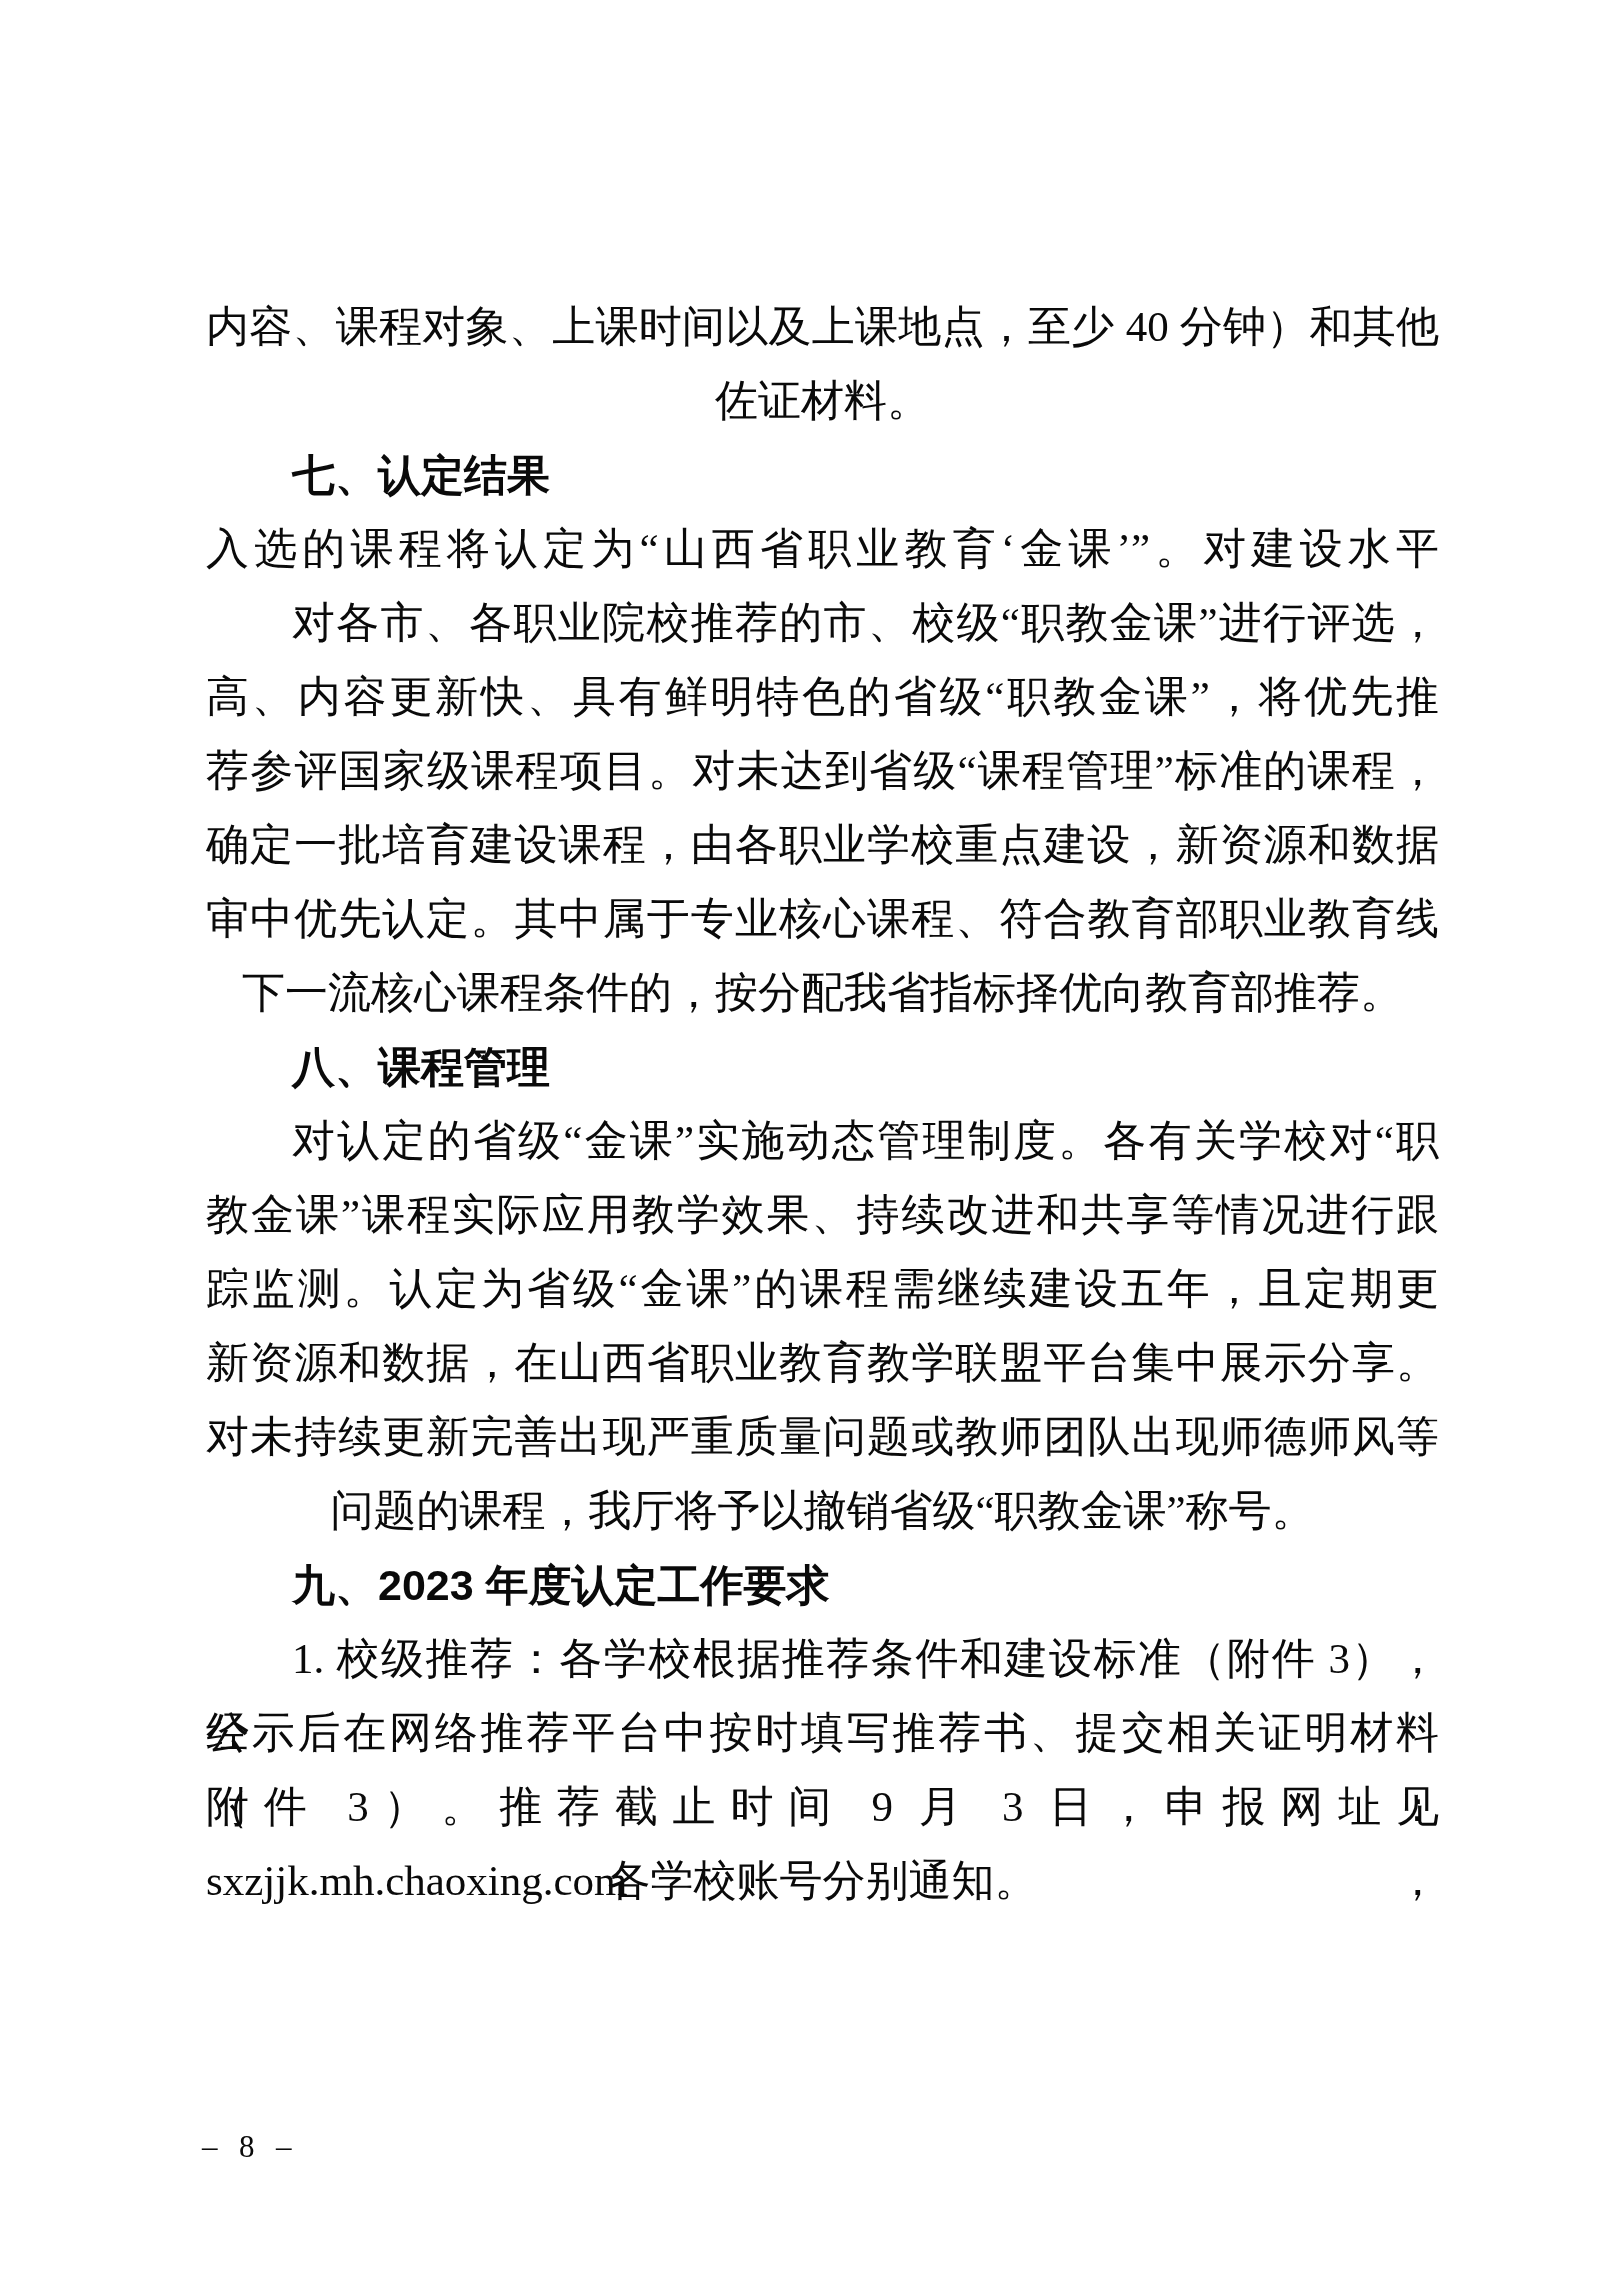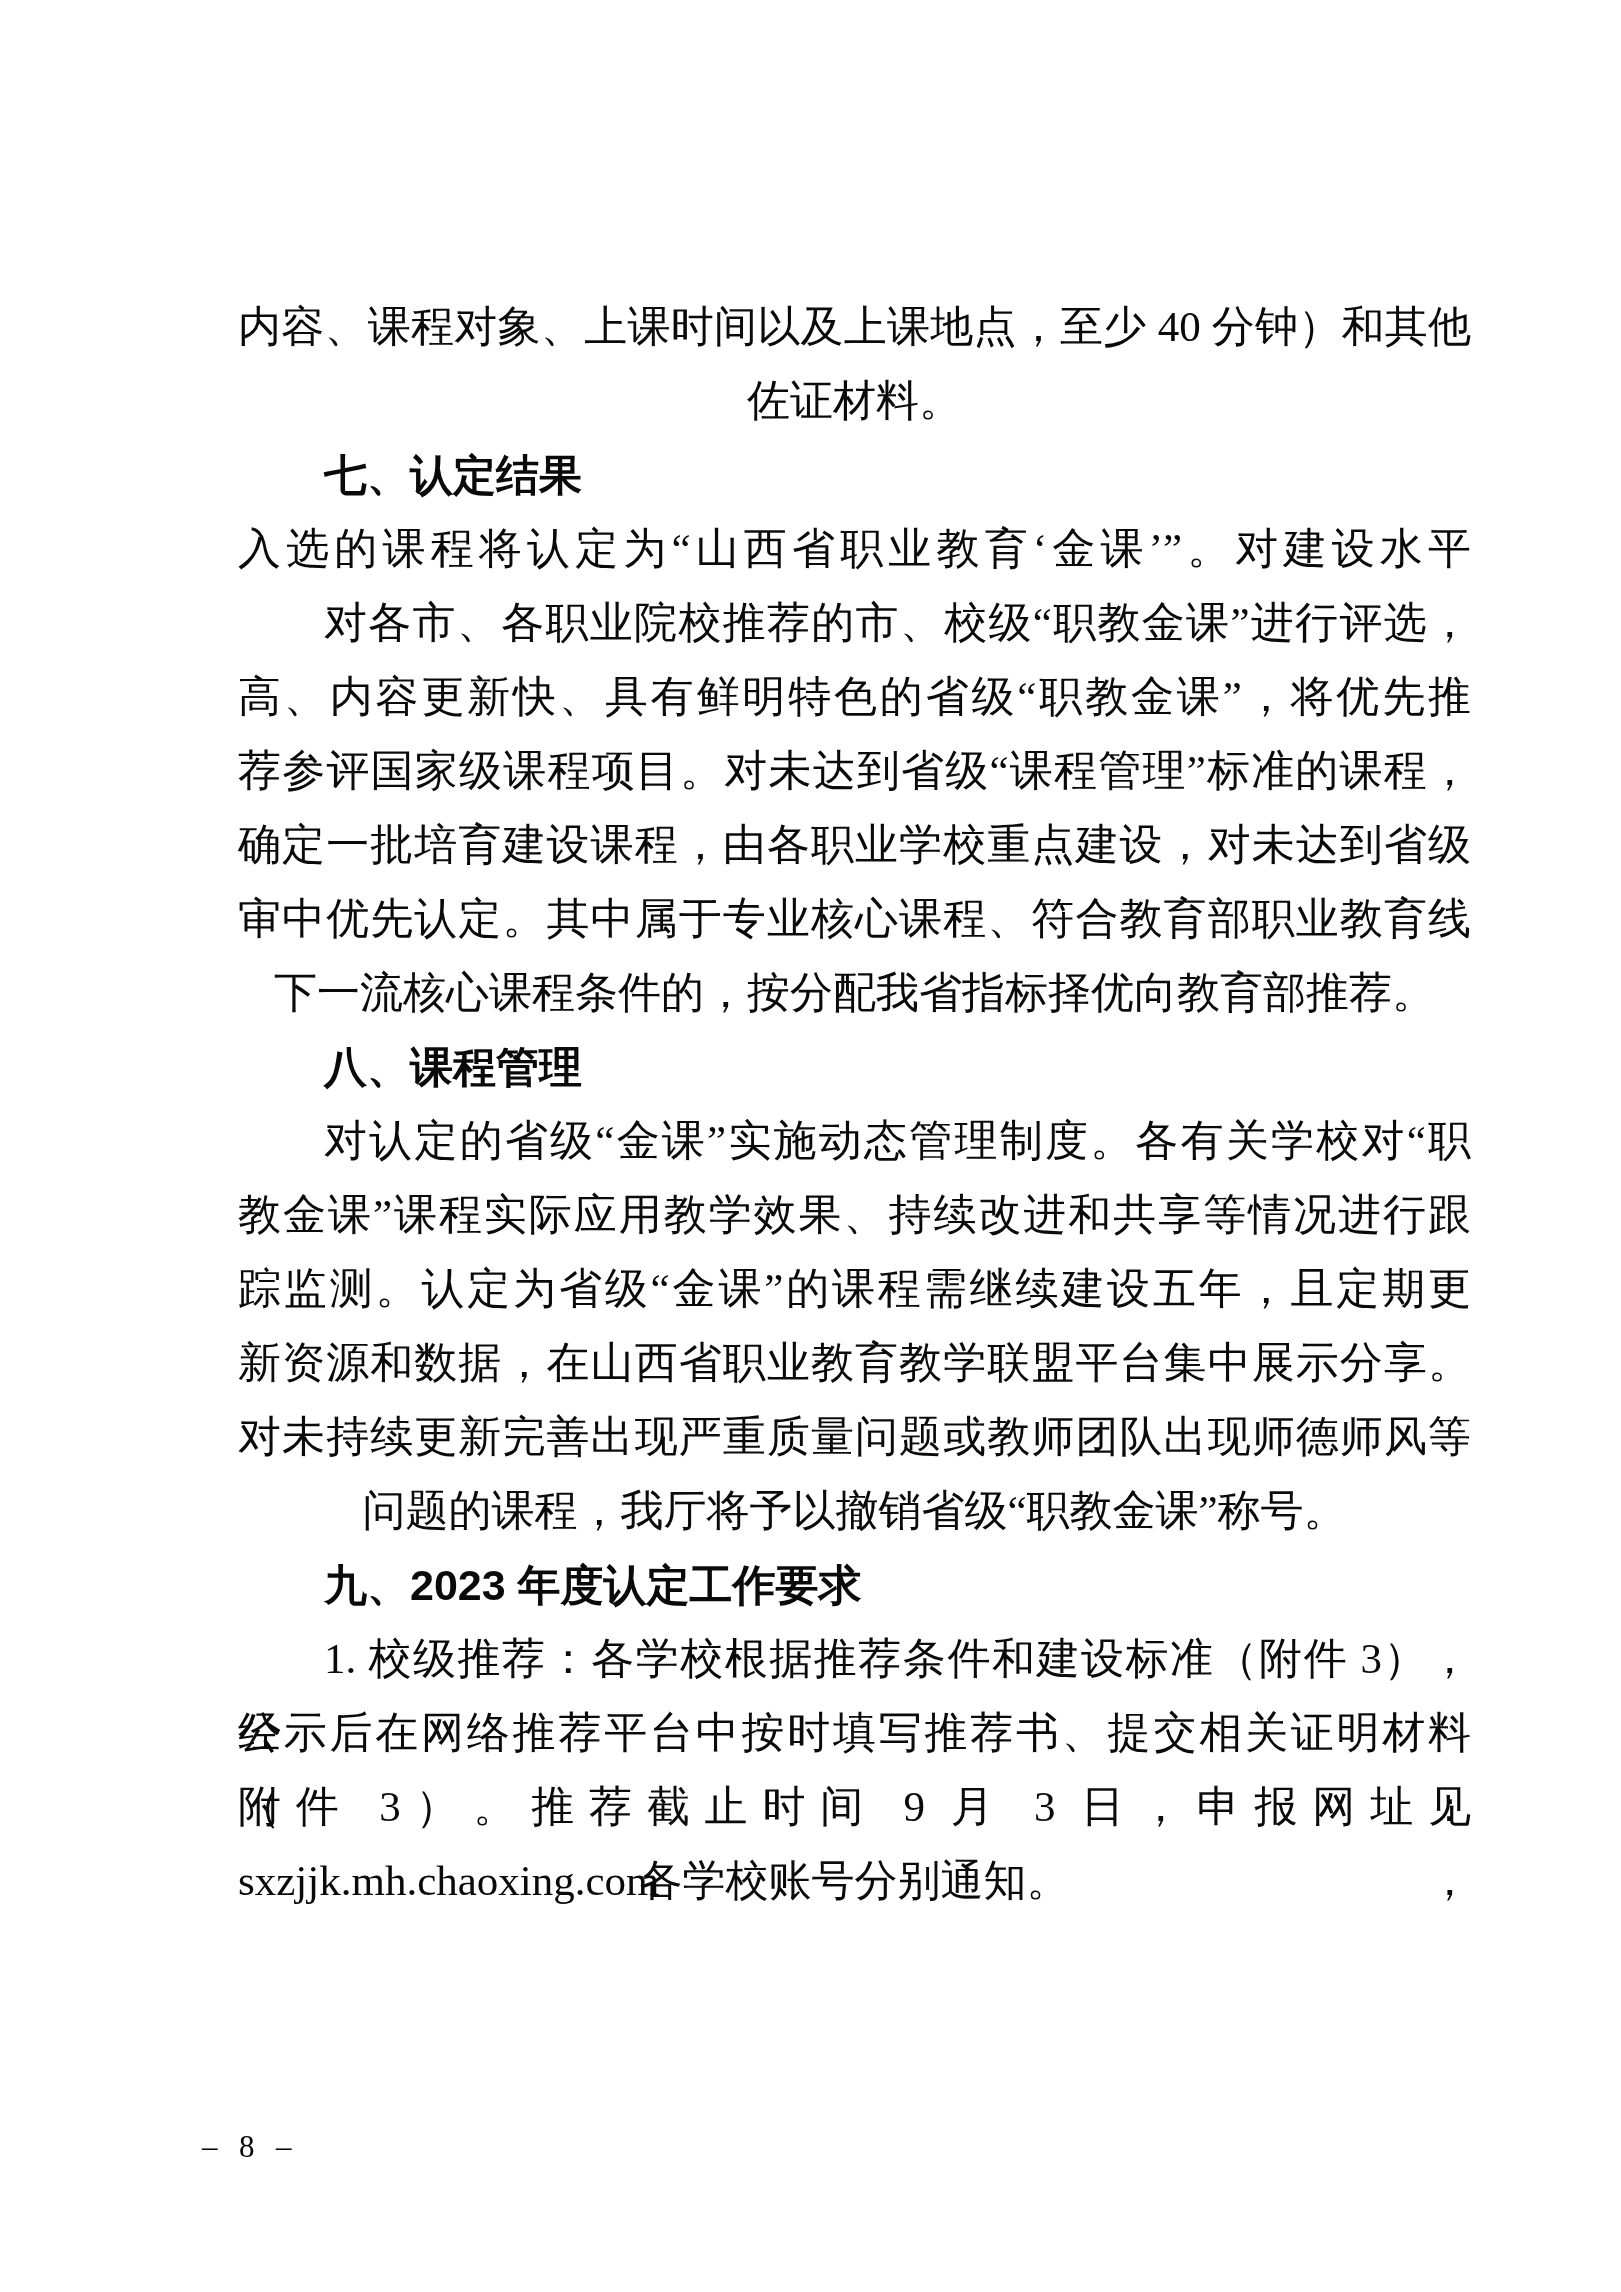--- a/index.html
+++ b/index.html
@@ -12,21 +12,20 @@
     width: 1621px;
     height: 2293px;
     background: #ffffff;
     overflow: hidden;
   }
   .text-block {
     position: absolute;
     left: 206px;
     top: 290px;
     width: 1233px;
-    margin-left: 32px;
   }
   .line {
     height: 74px;
     line-height: 74px;
     font-size: 43px;
     color: #0a0a0a;
     font-family: "Liberation Serif", "DejaVu Serif", serif;
     white-space: normal;
     overflow: visible;
     text-align: center;
@@ -62,21 +61,21 @@
 
 <div class="page">
   <div class="text-block">
       <div class="line body justify">内容、课程对象、上课时间以及上课地点，至少 40 分钟）和其他</div>
       <div class="line body">佐证材料。</div>
       <div class="line heading indent">七、认定结果</div>
       <div class="line body justify">入选的课程将认定为“山西省职业教育‘金课’”。对建设水平</div>
       <div class="line body justify indent">对各市、各职业院校推荐的市、校级“职教金课”进行评选，</div>
       <div class="line body justify">高、内容更新快、具有鲜明特色的省级“职教金课”，将优先推</div>
       <div class="line body justify">荐参评国家级课程项目。对未达到省级“课程管理”标准的课程，</div>
-      <div class="line body justify">确定一批培育建设课程，由各职业学校重点建设，对未达到省级</div>
+      <div class="line body justify">确定一批培育建设课程，由各职业学校重点建设，新资源和数据</div>
       <div class="line body justify">审中优先认定。其中属于专业核心课程、符合教育部职业教育线</div>
       <div class="line body">下一流核心课程条件的，按分配我省指标择优向教育部推荐。</div>
       <div class="line heading indent">八、课程管理</div>
       <div class="line body justify indent">对认定的省级“金课”实施动态管理制度。各有关学校对“职</div>
       <div class="line body justify">教金课”课程实际应用教学效果、持续改进和共享等情况进行跟</div>
       <div class="line body justify">踪监测。认定为省级“金课”的课程需继续建设五年，且定期更</div>
       <div class="line body justify">新资源和数据，在山西省职业教育教学联盟平台集中展示分享。</div>
       <div class="line body justify">对未持续更新完善出现严重质量问题或教师团队出现师德师风等</div>
       <div class="line body">问题的课程，我厅将予以撤销省级“职教金课”称号。</div>
       <div class="line heading indent">九、2023 年度认定工作要求</div>

